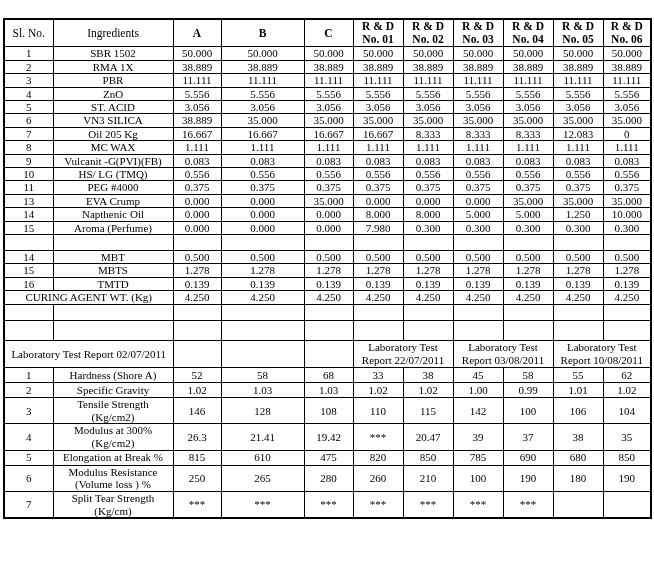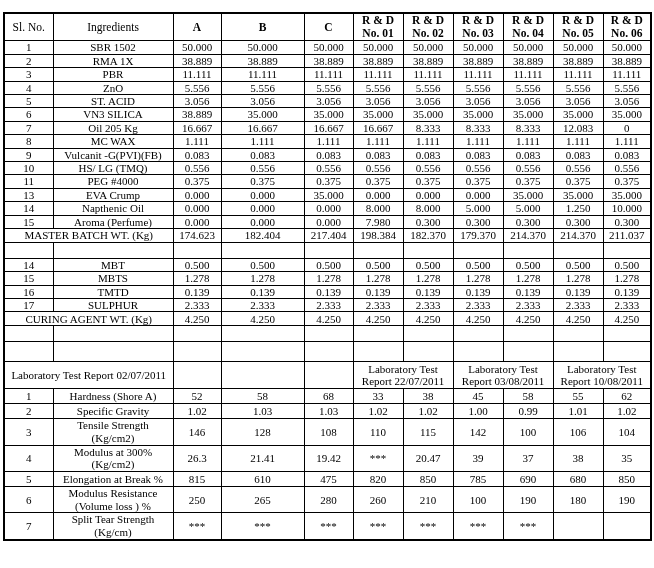--- a/index.html
+++ b/index.html
@@ -1,17 +1,17 @@
 <!DOCTYPE html>
 <html><head>
 <meta charset="utf-8">
 <style>
   html,body{margin:0;padding:0;background:#ffffff;}
   body{width:654px;height:568px;overflow:hidden;}
-  .sheet{padding:12px 0 0 3px;}
+  .sheet{padding:18px 0 0 3px;}
   table{
     border-collapse:collapse;
     table-layout:fixed;
     width:648px;
     border:2px solid #000;
     font-family:"Liberation Serif", serif;
     font-size:11px;
     color:#000;
   }
   td,th{
@@ -276,32 +276,20 @@
           <td>0.000</td>
           <td>0.000</td>
           <td>0.000</td>
           <td>7.980</td>
           <td>0.300</td>
           <td>0.300</td>
           <td>0.300</td>
           <td>0.300</td>
           <td>0.300</td>
         </tr>
-        <tr class="rh-m">
-          <td colspan="2">MASTER BATCH WT. (Kg)</td>
-          <td>174.623</td>
-          <td>182.404</td>
-          <td>217.404</td>
-          <td>198.384</td>
-          <td>182.370</td>
-          <td>179.370</td>
-          <td>214.370</td>
-          <td>214.370</td>
-          <td>211.037</td>
-        </tr>
         <tr class="rh-sp">
           <td></td>
           <td></td>
           <td></td>
           <td></td>
           <td></td>
           <td></td>
           <td></td>
           <td></td>
           <td></td>
@@ -339,33 +327,20 @@
           <td>TMTD</td>
           <td>0.139</td>
           <td>0.139</td>
           <td>0.139</td>
           <td>0.139</td>
           <td>0.139</td>
           <td>0.139</td>
           <td>0.139</td>
           <td>0.139</td>
           <td>0.139</td>
-        </tr>
-        <tr class="rh-s">
-          <td>17</td>
-          <td>SULPHUR</td>
-          <td>2.333</td>
-          <td>2.333</td>
-          <td>2.333</td>
-          <td>2.333</td>
-          <td>2.333</td>
-          <td>2.333</td>
-          <td>2.333</td>
-          <td>2.333</td>
-          <td>2.333</td>
         </tr>
         <tr class="rh-m">
           <td colspan="2">CURING AGENT WT. (Kg)</td>
           <td>4.250</td>
           <td>4.250</td>
           <td>4.250</td>
           <td>4.250</td>
           <td>4.250</td>
           <td>4.250</td>
           <td>4.250</td>

